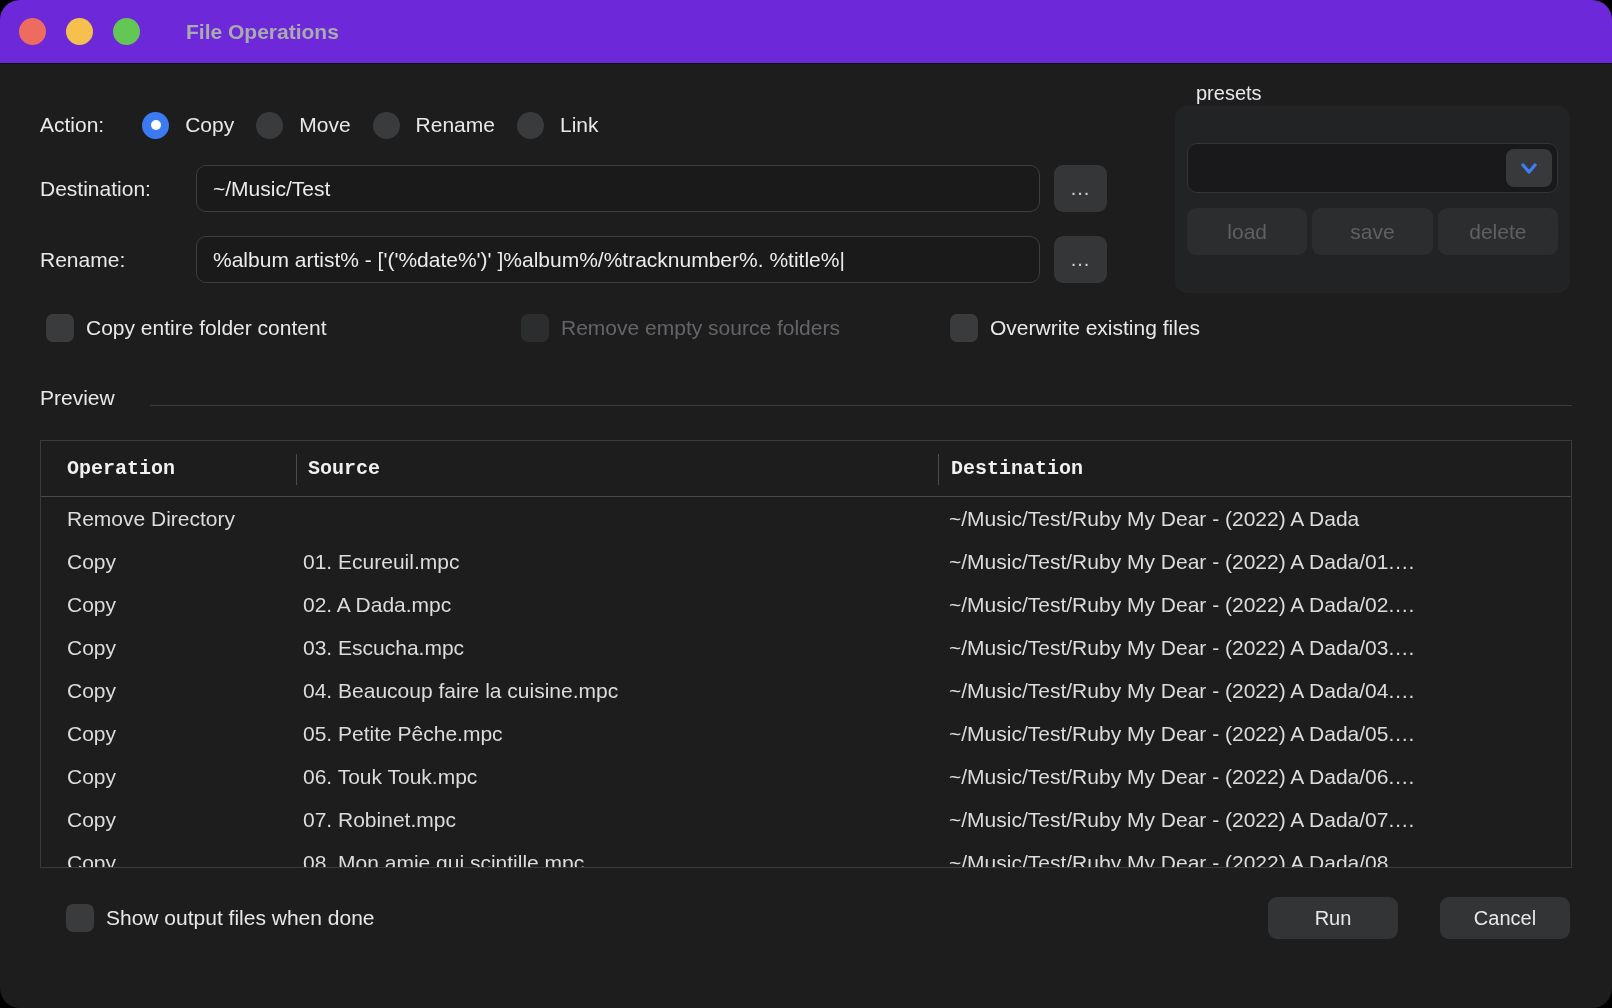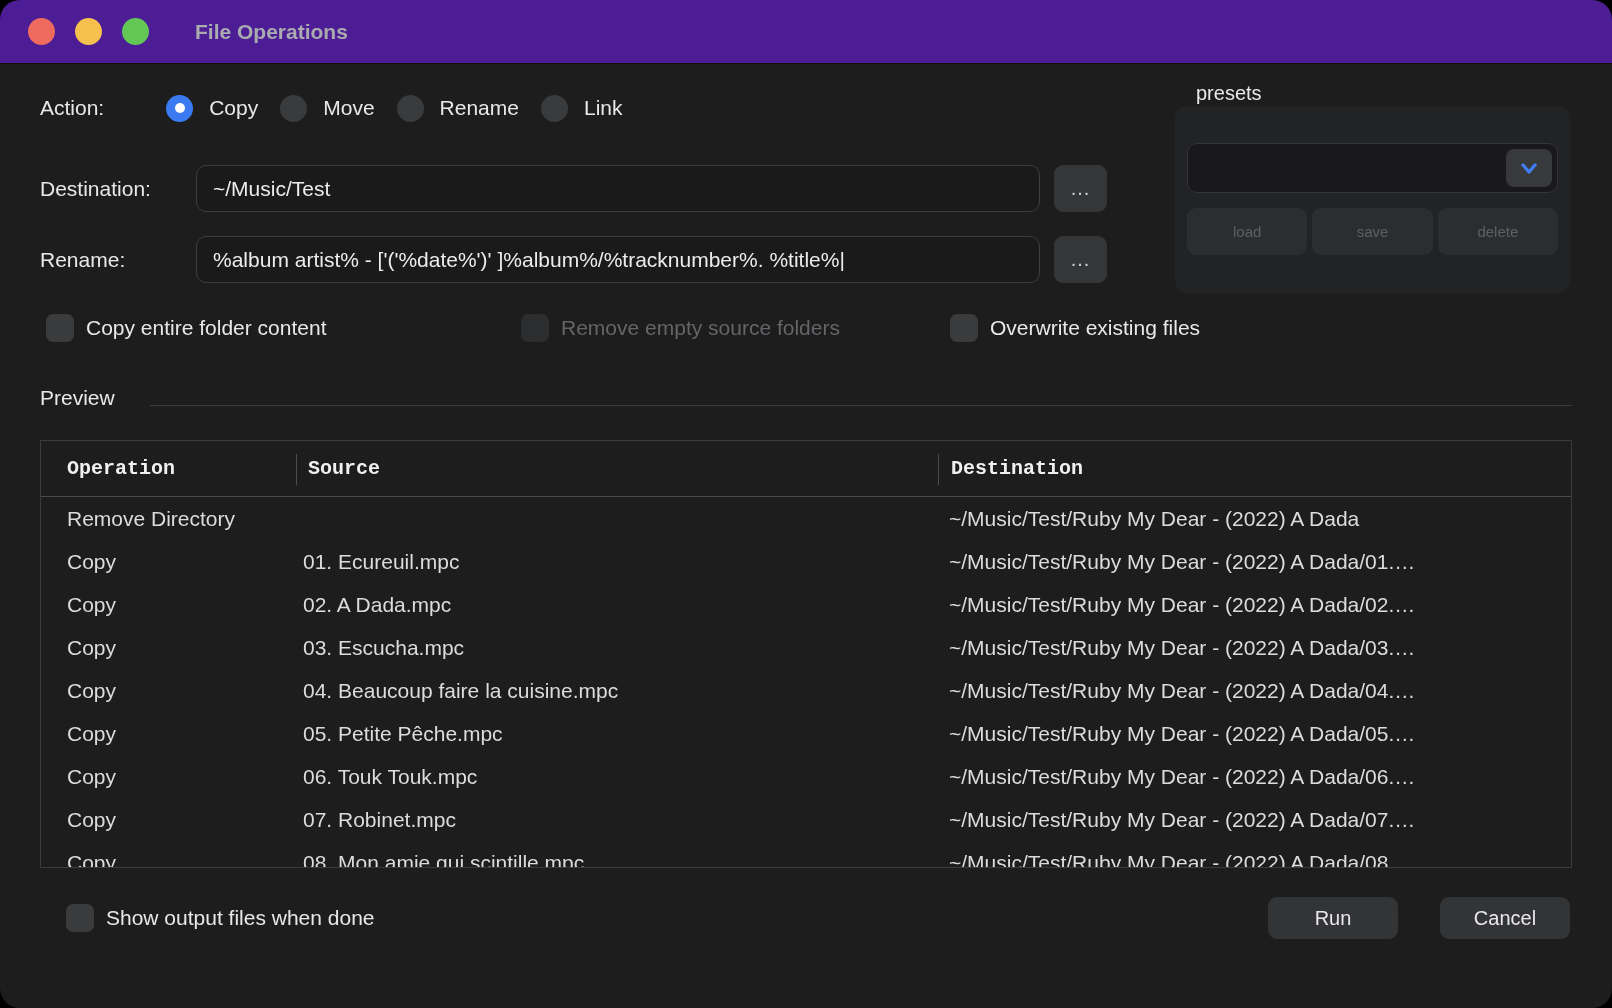--- a/index.html
+++ b/index.html
@@ -8,31 +8,31 @@
 
   .window {
     position:relative; width:1612px; height:1008px;
     background:#1d1d1e; border-radius:20px; overflow:hidden;
     color:#e8e8ea;
   }
 
   
   .titlebar {
     position:absolute; left:0; top:0; right:0; height:64px;
-    background:#4c1d95; border-bottom:1px solid #101011;
-    display:flex; align-items:center; padding-left:28px;
+    background:#6d28d9; border-bottom:1px solid #101011;
+    display:flex; align-items:center; padding-left:19px;
   }
   .traffic { width:27px; height:27px; border-radius:50%; margin-right:20px; }
   .traffic.red    { background:#ee6b60; }
   .traffic.yellow { background:#f5c04e; }
   .traffic.green  { background:#63c755; }
   .win-title { margin-left:26px; font-size:21px; font-weight:bold; color:#a9abaf; }
 
   
-  .action-row { position:absolute; left:40px; top:87px; height:42px; display:flex; align-items:center;gap:24px; }
+  .action-row { position:absolute; left:40px; top:104px; height:42px; display:flex; align-items:center; }
   .action-label { font-size:21px; margin-right:38px; }
   .radio-group { display:flex; align-items:center; gap:22px; }
   .radio-item { display:flex; align-items:center; gap:16px; cursor:default; }
   .radio {
     width:27px; height:27px; border-radius:50%; background:#3a3b3d;
     display:flex; align-items:center; justify-content:center; flex:0 0 auto;
   }
   .radio.selected { background:var(--accent,#3b7af1); }
   .radio.selected::after { content:""; width:10px; height:10px; border-radius:50%; background:#fff; }
   .radio-item span.lbl { font-size:21px; }
@@ -66,21 +66,21 @@
     font-size:20px; color:#ececee;
   }
   .combo-value { position:absolute; left:14px; top:12px; }
   .combo-btn {
     width:46px; height:38px; background:#38393b; border-radius:8px; border:none;
     display:flex; align-items:center; justify-content:center;
   }
   .preset-btn-row { position:absolute; left:12px; top:102px; width:371px; display:flex; gap:5px; }
   .preset-btn {
     flex:1; height:47px; background:#2c2d2f; border:none; border-radius:9px;
-    color:#5f6063; font-size:15px;
+    color:#5f6063; font-size:21px;
   }
 
   
   .checkbox {
     width:28px; height:28px; border-radius:7px; background:#3a3b3d; flex:0 0 auto;
   }
   .opt-item { position:absolute; top:314px; display:flex; align-items:center; gap:12px; height:28px; }
   .opt-item span { font-size:21px; }
   .opt-item.disabled .checkbox { background:#2c2d2f; }
   .opt-item.disabled span { color:#646568; }

